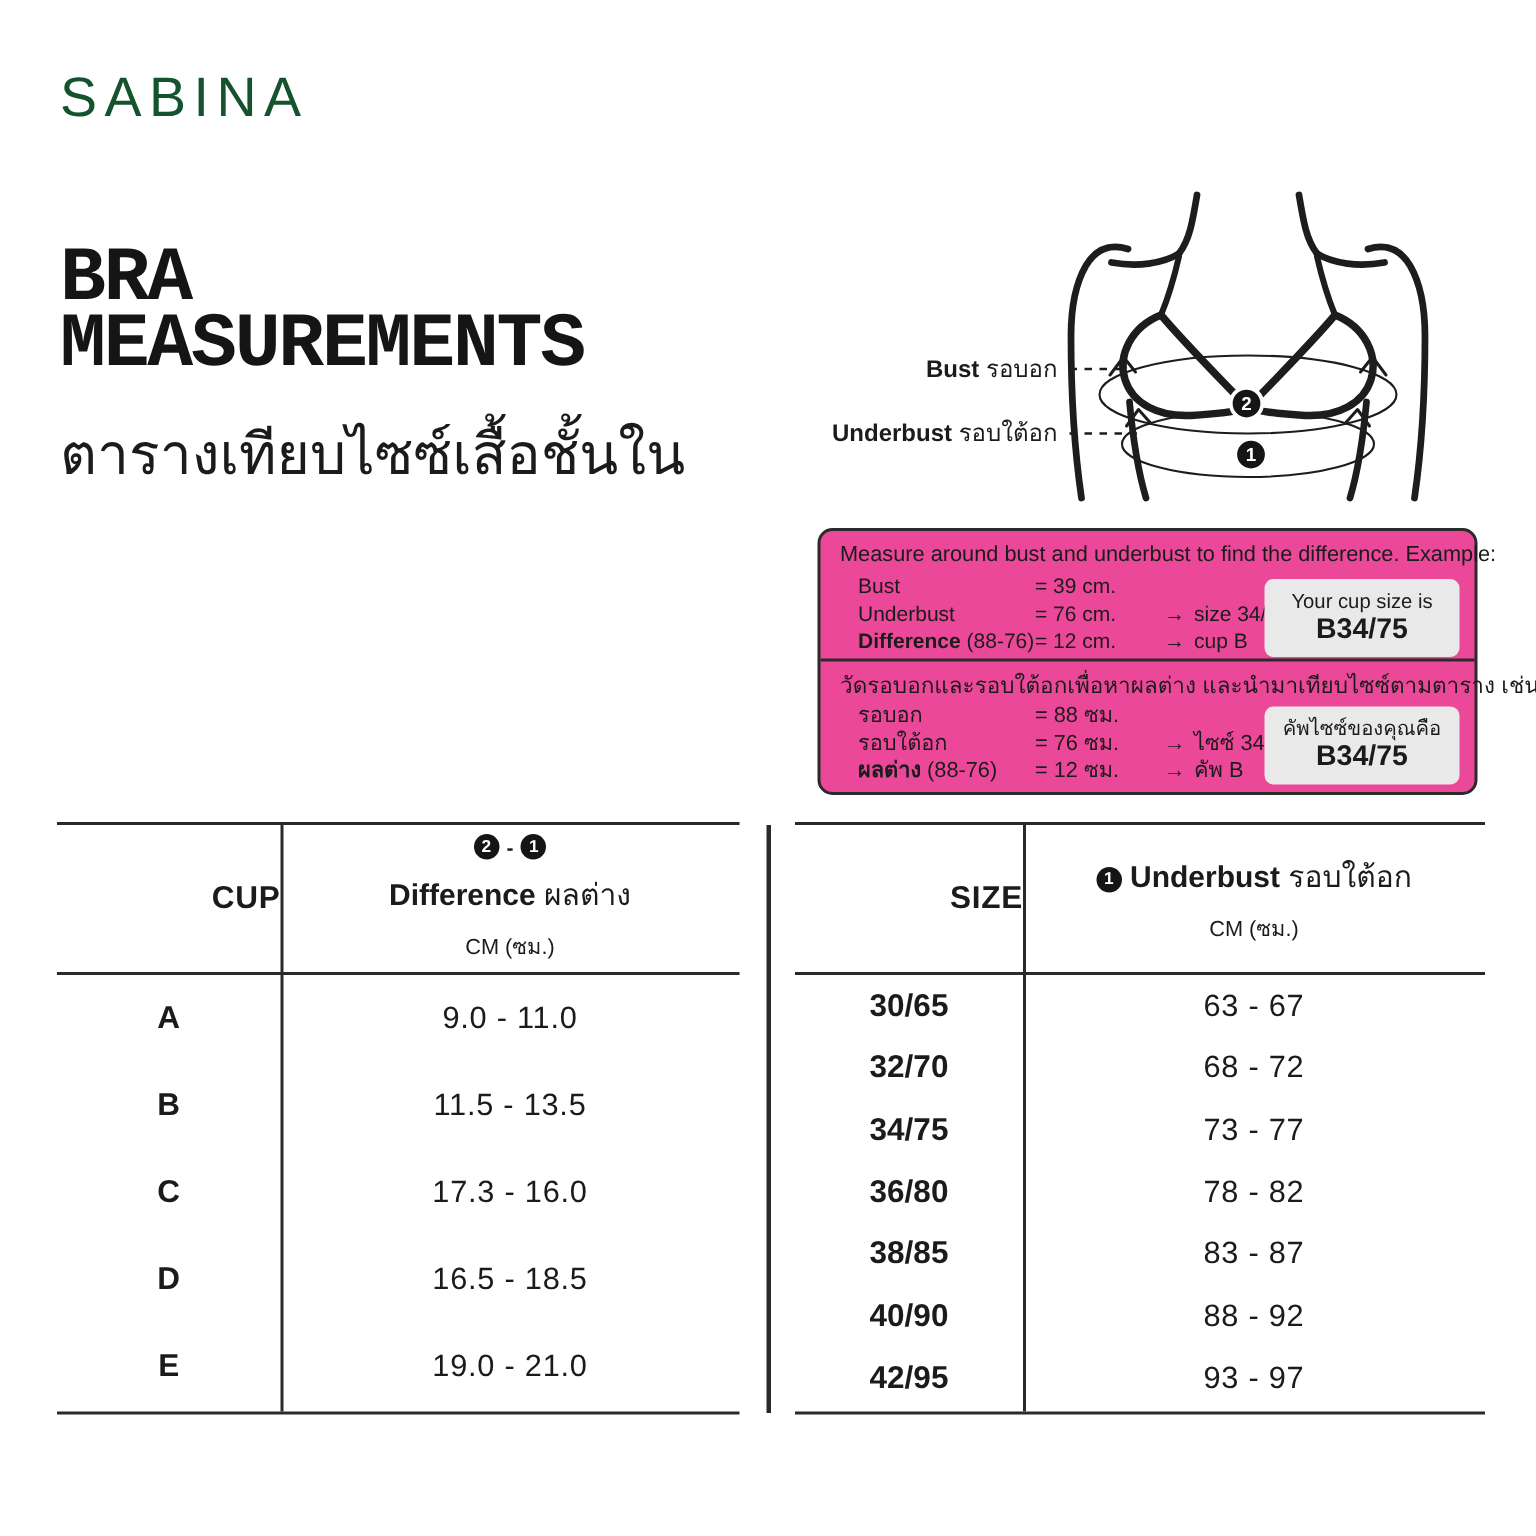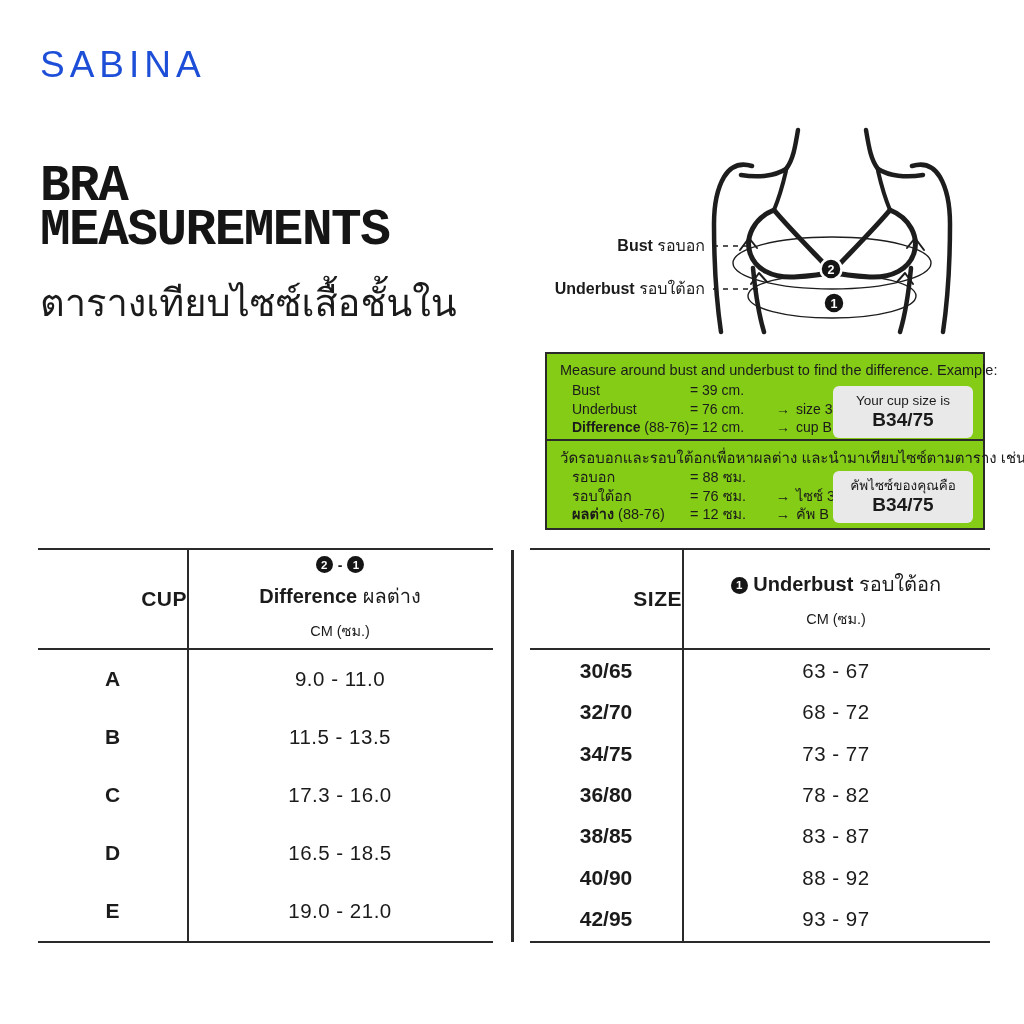--- a/index.html
+++ b/index.html
@@ -2,45 +2,45 @@
 <html><head>
 <meta charset="utf-8">
 <style>
   * { margin:0; padding:0; box-sizing:border-box; }
   html,body { background:#fff; }
   body { font-family:"Liberation Sans", sans-serif; color:#1b1b1b; }
   .page { position:relative; width:1024px; height:1024px; background:#fff; overflow:hidden; }
 
   
   .brand { position:absolute; left:40px; top:44px; font-size:37px; font-weight:300;
-           letter-spacing:5px; color:#1d4ed8; }
+           letter-spacing:5px; color:#14532d; }
 
   
   .heading { position:absolute; left:40px; top:165px;font-family:Liberation Mono, monospace; }
   .heading .line { font-size:51px; line-height:44px; font-weight:bold; letter-spacing:-1.5px; color:#151515; }
   .subtitle-th { position:absolute; left:40px; top:272px; font-size:38px; color:#1b1b1b; }
 
   
   .diagram { position:absolute; left:555px; top:126px; width:435px; height:228px; }
   .diagram svg { width:100%; height:100%; }
   .diagram text { font-family:"Liberation Sans", sans-serif; }
 
   
   .measure-box { position:absolute; left:545px; top:352px; width:440px; height:178px;
-                 border:2px solid #2a2a2a; border-radius:0; background:#84cc16; }
+                 border:2px solid #2a2a2a; border-radius:10px; background:#ec4899; }
   .mb-section { position:relative; height:87px; padding:8px 10px 0 13px; }
   .mb-section.en { border-bottom:2px solid #2a2a2a; }
   .mb-title { font-size:14.5px; line-height:17px; white-space:nowrap; }
   .mb-rows { padding-left:12px; margin-top:2px; }
   .mb-row { display:flex; font-size:14px; line-height:18.5px; white-space:nowrap; }
   .mb-label { width:118px; flex:none; }
   .mb-label b { font-weight:bold; }
   .mb-value { width:80px; flex:none; }
   .mb-arrow { width:26px; flex:none; text-align:center; }
-  .result-box { position:absolute; right:10px; width:140px; height:52px; background:#e9e9e9;
+  .result-box { position:absolute; right:10px; width:130px; height:52px; background:#e9e9e9;
                 border-radius:6px; text-align:center; padding-top:6px; }
   .mb-section.en .result-box { top:32px; }
   .mb-section.th .result-box { top:30px; }
   .rb-line1 { font-size:13.5px; line-height:17px; }
   .rb-line2 { font-size:19px; font-weight:bold; line-height:22px; }
   .mb-section.th .mb-title { font-size:15px; }
   .mb-section.th .mb-row { font-size:14.5px; }
 
   
   .table { position:absolute; top:548px; height:395px; border-top:2.5px solid #2a2a2a;

